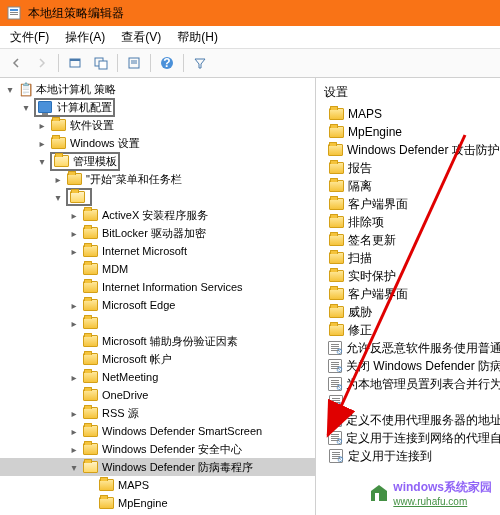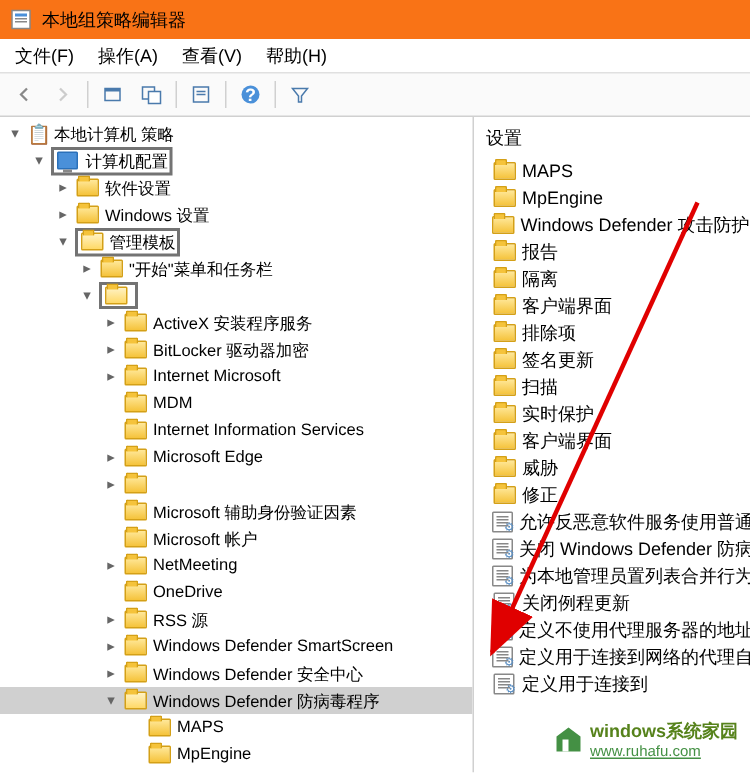--- a/index.html
+++ b/index.html
@@ -412,21 +412,20 @@
         <div class="right-item">
           <span class="tree-icon">
             <span class="policy-icon"></span>
           </span>
           <span>为本地管理员置列表合并行为</span>
         </div>
         <div class="right-item">
           <span class="tree-icon">
             <span class="policy-icon"></span>
           </span>
-          <span>关闭例程更新</span>
         </div>
         <div class="right-item">
           <span class="tree-icon">
             <span class="policy-icon"></span>
           </span>
           <span>定义不使用代理服务器的地址</span>
         </div>
         <div class="right-item">
           <span class="tree-icon">
             <span class="policy-icon"></span>
@@ -451,16 +450,16 @@
   </defs>
   <line x1="145" y1="5" x2="8" y2="305" stroke="#e00000" stroke-width="3" marker-end="url(#arrowhead)"></line>
 </svg>
 
 <div class="watermark">
   <svg class="wm-logo" viewBox="0 0 20 20">
     <path d="M2 18 L2 8 L10 2 L18 8 L18 18 Z" fill="#3a8b3a"></path>
     <rect x="6" y="10" width="4" height="8" fill="#fff"></rect>
   </svg>
   <div>
-    <div class="wm-text"><span style="color:#4d7c0f">windows系统家园</span></div>
+    <div class="wm-text"><span style="color:#8b5cf6">windows系统家园</span></div>
     <div class="wm-url">www.ruhafu.com</div>
   </div>
 </div>
 
 </body></html>

